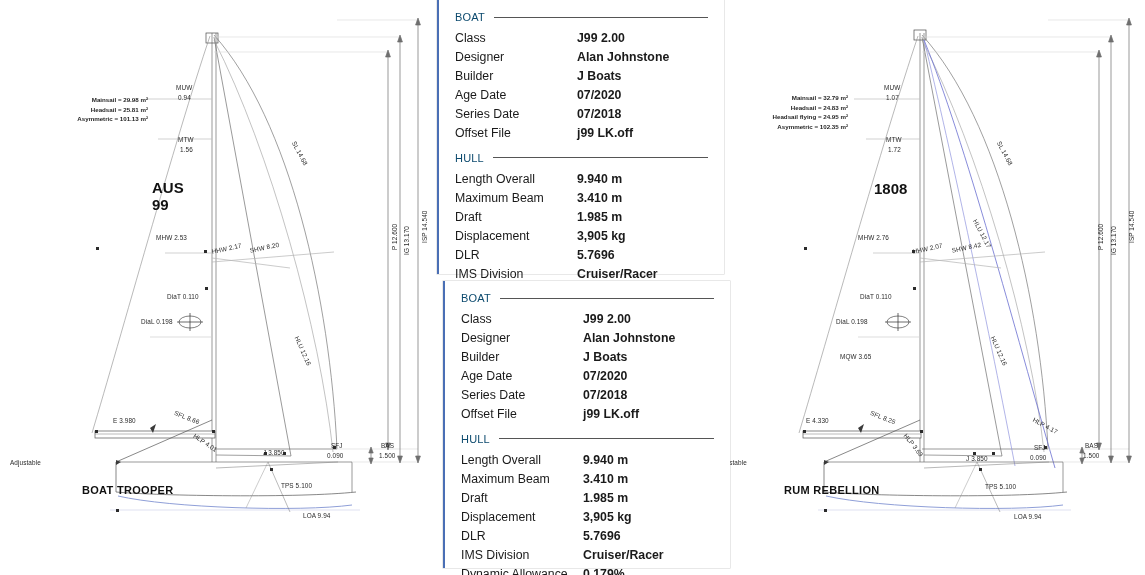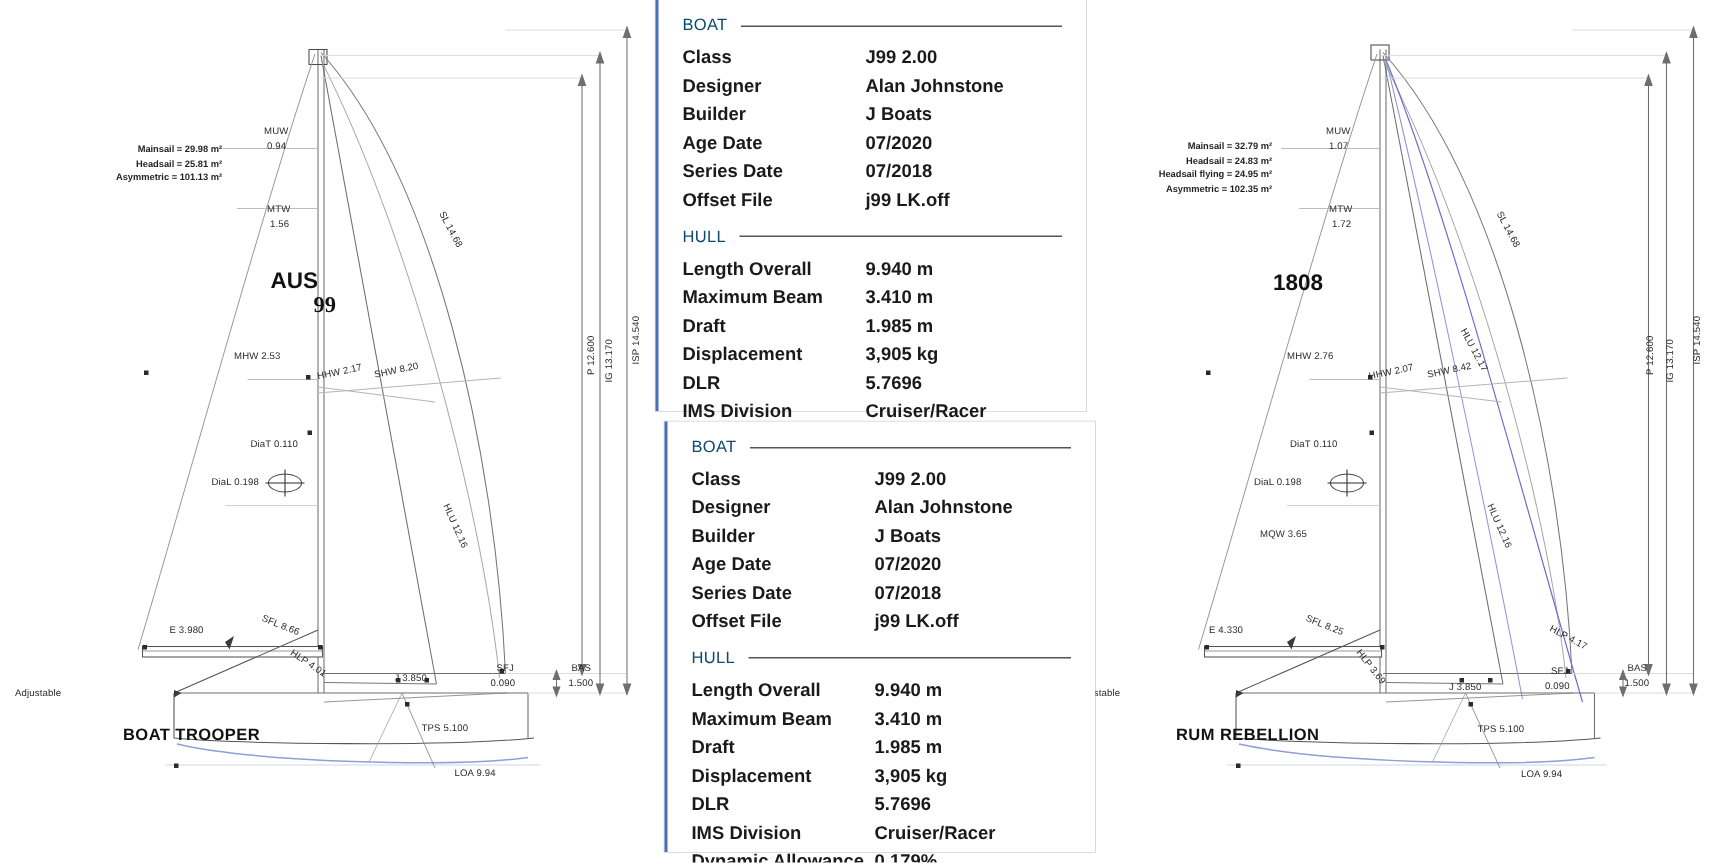--- a/index.html
+++ b/index.html
@@ -34,28 +34,27 @@
   .sec-head .rule{
     flex:1;height:1px;background:#555;margin-left:9px;margin-right:2px;
   }
   .sec-head.second{margin-top:9px;justify-content:flex-end;}
   table.spec{border-collapse:collapse;width:100%;}
   table.spec td{
     font-size:12.3px;color:#1a1a1a;
     padding:1px 0;line-height:1.38;
     vertical-align:top;
     white-space:nowrap;
-    font-weight:bold;
   }
   table.spec td.k{width:122px;}
   table.spec td.v{font-weight:bold;}
 
   
   .dt{position:absolute;font-size:6.4px;color:#2a2a2a;white-space:nowrap;letter-spacing:.1px;}
-  .sailnum{position:absolute;font-size:15px;font-weight:bold;color:#111;text-align:right;white-space:nowrap;}
+  .sailnum{position:absolute;font-size:15px;font-weight:bold;color:#111;text-align:left;white-space:nowrap;}
   .boatname{position:absolute;font-size:11px;font-weight:bold;color:#111;white-space:nowrap;letter-spacing:.3px;}
   .sailareas{position:absolute;font-size:6.2px;font-weight:bold;color:#1f1f1f;text-align:right;line-height:1.55;white-space:nowrap;}
   .vert{transform-origin:0 0;}
   svg{position:absolute;top:0;left:0;overflow:visible;}
 </style>
 </head>
 <body>
 
 <div class="stage">
 
@@ -153,21 +152,21 @@
     </g>
   </svg>
 
   <div class="sailareas" style="left:16px;top:95px;width:132px;">
     <div>Mainsail = 29.98 m²</div>
     <div>Headsail = 25.81 m²</div>
     <div>Asymmetric = 101.13 m²</div>
   </div>
 
   <div class="sailnum" style="left:152px;top:179px;width:60px;">AUS</div>
-  <div class="sailnum" style="left:164px;top:196px;width:60px;font-family:Liberation Serif, serif;">99</div>
+  <div class="sailnum" style="left:152px;top:196px;width:60px;">99</div>
 
   <div class="boatname" style="left:82px;top:484px;">BOAT TROOPER</div>
 
   <div class="dt" style="left:176px;top:84px;">MUW</div>
   <div class="dt" style="left:178px;top:94px;">0.94</div>
   <div class="dt" style="left:178px;top:136px;">MTW</div>
   <div class="dt" style="left:180px;top:146px;">1.56</div>
   <div class="dt" style="left:156px;top:234px;">MHW 2.53</div>
   <div class="dt" style="left:211px;top:248px;transform:rotate(-12deg);transform-origin:0 0;">HHW 2.17</div>
   <div class="dt" style="left:249px;top:247px;transform:rotate(-12deg);transform-origin:0 0;">SHW 8.20</div>
@@ -264,21 +263,21 @@
     </g>
   </svg>
 
   <div class="sailareas" style="left:716px;top:93px;width:132px;">
     <div>Mainsail = 32.79 m²</div>
     <div>Headsail = 24.83 m²</div>
     <div>Headsail flying = 24.95 m²</div>
     <div>Asymmetric = 102.35 m²</div>
   </div>
 
-  <div class="sailnum" style="left:812px;top:180px;width:70px;">1808</div>
+  <div class="sailnum" style="left:874px;top:180px;width:70px;">1808</div>
 
   <div class="boatname" style="left:784px;top:484px;">RUM REBELLION</div>
 
   <div class="dt" style="left:884px;top:84px;">MUW</div>
   <div class="dt" style="left:886px;top:94px;">1.07</div>
   <div class="dt" style="left:886px;top:136px;">MTW</div>
   <div class="dt" style="left:888px;top:146px;">1.72</div>
   <div class="dt" style="left:858px;top:234px;">MHW 2.76</div>
   <div class="dt" style="left:912px;top:248px;transform:rotate(-12deg);transform-origin:0 0;">HHW 2.07</div>
   <div class="dt" style="left:951px;top:247px;transform:rotate(-12deg);transform-origin:0 0;">SHW 8.42</div>

